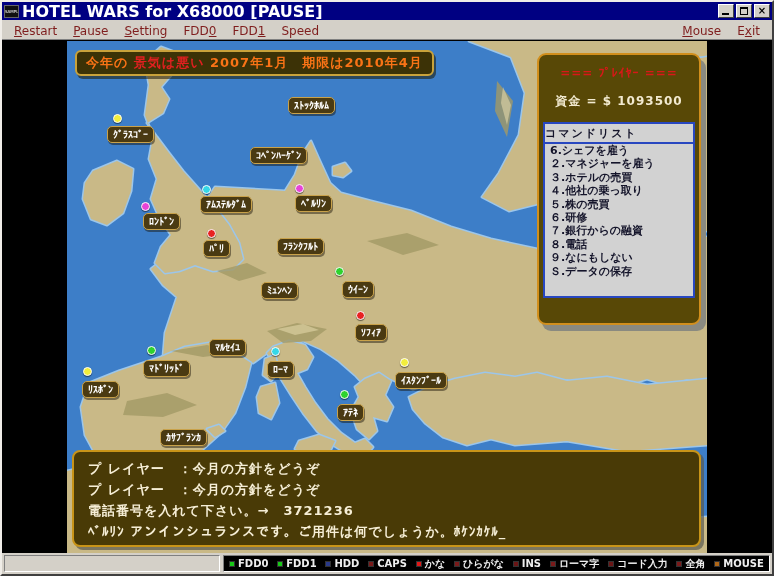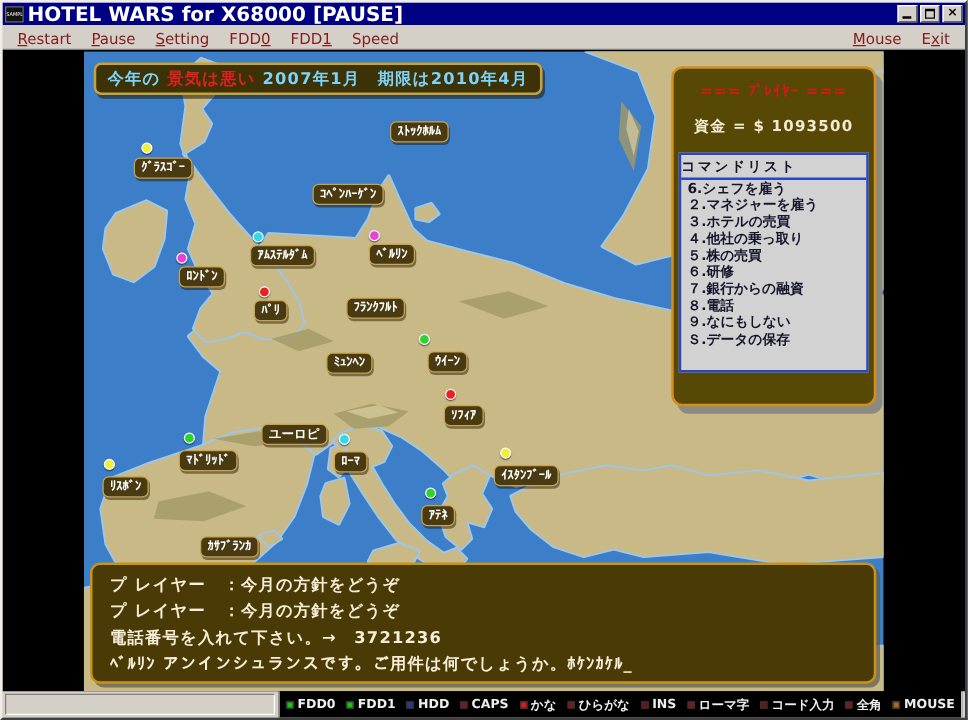--- a/index.html
+++ b/index.html
@@ -24,21 +24,21 @@
   .menu-spacer{flex:1;}
   
   .screen-area{height:513px;background:#000;position:relative;}
   .game-screen{position:absolute;left:65px;top:1px;width:640px;height:512px;overflow:hidden;
     font-weight:bold;}
   .game-screen svg{position:absolute;left:0;top:0;}
   
   .banner{position:absolute;left:8px;top:9px;background:#3c3206;border:2px solid #c9a23a;
     border-radius:6px;padding:2px 9px;font-size:13px;white-space:nowrap;
     box-shadow:2px 3px 0 rgba(30,24,0,.55);letter-spacing:1px;}
-  .banner .w{color:#7dd3fc;} .banner .r{color:#e02020;text-align:right;}
+  .banner .w{color:#f97316;} .banner .r{color:#e02020;text-align:right;}
   
   .player-panel{position:absolute;left:470px;top:12px;width:164px;height:272px;
     background:#584806;border:2px solid #d28f1c;border-radius:9px;
     box-shadow:5px 6px 0 #8a8a80;}
   .player-title{color:#d81818;font-size:12px;text-align:center;margin-top:11px;letter-spacing:1px;}
   .money{color:#f2ead0;font-size:12px;text-align:center;margin-top:13px;letter-spacing:1px;}
   .command-box{position:absolute;left:4px;top:67px;width:152px;height:176px;
     background:#d2d2d2;border:2px solid #2847c0;}
   .cmd-title{font-size:11px;color:#14142a;text-align:left;padding:2px 0 1px;
     border-bottom:2px solid #2847c0;letter-spacing:2px;}
@@ -51,21 +51,21 @@
     border:1px solid #fff;box-shadow:0 1px 1px rgba(0,0,0,.5);z-index:2;}
   
   .message-box{position:absolute;left:5px;top:409px;width:629px;height:97px;
     background:#493a06;border:2px solid #c89418;border-radius:8px;
     padding:6px 14px 0;box-shadow:3px 3px 0 rgba(90,90,80,.7);z-index:4;}
   .msg-line{color:#f6eed6;font-size:13px;line-height:21px;white-space:nowrap;
     overflow:hidden;letter-spacing:1px;}
   
   .statusbar{height:21px;background:#d4d0c8;display:flex;align-items:center;padding:1px 2px;}
   .status-empty{width:216px;height:17px;border:1px solid;border-color:#808080 #fff #fff #808080;flex:none;}
-  .status-panel{flex:1;height:27px;margin-left:3px;background:#000;
+  .status-panel{flex:1;height:17px;margin-left:3px;background:#000;
     border:1px solid;border-color:#808080 #fff #fff #808080;
     display:flex;align-items:center;justify-content:space-between;padding:0 5px;}
   .st-item{display:flex;align-items:center;white-space:nowrap;}
   .st-item .led{width:6px;height:6px;margin-right:3px;border:1px solid #333;flex:none;}
   .st-item .lbl{color:#eee;font-size:10px;font-weight:bold;}
 </style>
 </head>
 <body>
 
 <div id="window">
@@ -154,39 +154,39 @@
               <div class="cmd-item">６.研修</div>
               <div class="cmd-item">７.銀行からの融資</div>
               <div class="cmd-item">８.電話</div>
               <div class="cmd-item">９.なにもしない</div>
               <div class="cmd-item">Ｓ.データの保存</div>
             </div>
         </div>
       </div>
 
       <div id="cities">
-          <div class="city-label" style="left: 221px; top: 56px; margin-left: 24px;">ｽﾄｯｸﾎﾙﾑ</div>
+          <div class="city-label" style="left: 221px; top: 56px;">ｽﾄｯｸﾎﾙﾑ</div>
           <div class="city-dot" style="left: 46px; top: 73px; background: rgb(242, 238, 60);"></div>
           <div class="city-label" style="left: 40px; top: 85px;">ｸﾞﾗｽｺﾞｰ</div>
           <div class="city-label" style="left: 183px; top: 106px;">ｺﾍﾟﾝﾊｰｹﾞﾝ</div>
           <div class="city-dot" style="left: 135px; top: 144px; background: rgb(53, 216, 232);"></div>
           <div class="city-label" style="left: 133px; top: 155px;">ｱﾑｽﾃﾙﾀﾞﾑ</div>
           <div class="city-dot" style="left: 228px; top: 143px; background: rgb(231, 67, 215);"></div>
           <div class="city-label" style="left: 228px; top: 154px;">ﾍﾞﾙﾘﾝ</div>
           <div class="city-dot" style="left: 74px; top: 161px; background: rgb(231, 67, 215);"></div>
           <div class="city-label" style="left: 76px; top: 172px;">ﾛﾝﾄﾞﾝ</div>
           <div class="city-dot" style="left: 140px; top: 188px; background: rgb(232, 34, 34);"></div>
           <div class="city-label" style="left: 136px; top: 199px;">ﾊﾟﾘ</div>
           <div class="city-label" style="left: 210px; top: 197px;">ﾌﾗﾝｸﾌﾙﾄ</div>
           <div class="city-label" style="left: 194px; top: 241px;">ﾐｭﾝﾍﾝ</div>
           <div class="city-dot" style="left: 268px; top: 226px; background: rgb(46, 211, 46);"></div>
           <div class="city-label" style="left: 275px; top: 240px;">ｳｲｰﾝ</div>
           <div class="city-dot" style="left: 289px; top: 270px; background: rgb(232, 34, 34);"></div>
           <div class="city-label" style="left: 288px; top: 283px;">ｿﾌｨｱ</div>
-          <div class="city-label" style="left: 142px; top: 298px;">ユーロピ</div>
+          <div class="city-label" style="left: 142px; top: 298px;">ﾏﾙｾｲﾕ</div>
           <div class="city-dot" style="left: 80px; top: 305px; background: rgb(46, 211, 46);"></div>
           <div class="city-label" style="left: 76px; top: 319px;">ﾏﾄﾞﾘｯﾄﾞ</div>
           <div class="city-dot" style="left: 204px; top: 306px; background: rgb(53, 216, 232);"></div>
           <div class="city-label" style="left: 200px; top: 320px;">ﾛｰﾏ</div>
           <div class="city-dot" style="left: 16px; top: 326px; background: rgb(242, 238, 60);"></div>
           <div class="city-label" style="left: 15px; top: 340px;">ﾘｽﾎﾞﾝ</div>
           <div class="city-dot" style="left: 333px; top: 317px; background: rgb(242, 238, 60);"></div>
           <div class="city-label" style="left: 328px; top: 331px;">ｲｽﾀﾝﾌﾞｰﾙ</div>
           <div class="city-dot" style="left: 273px; top: 349px; background: rgb(46, 211, 46);"></div>
           <div class="city-label" style="left: 270px; top: 363px;">ｱﾃﾈ</div>

